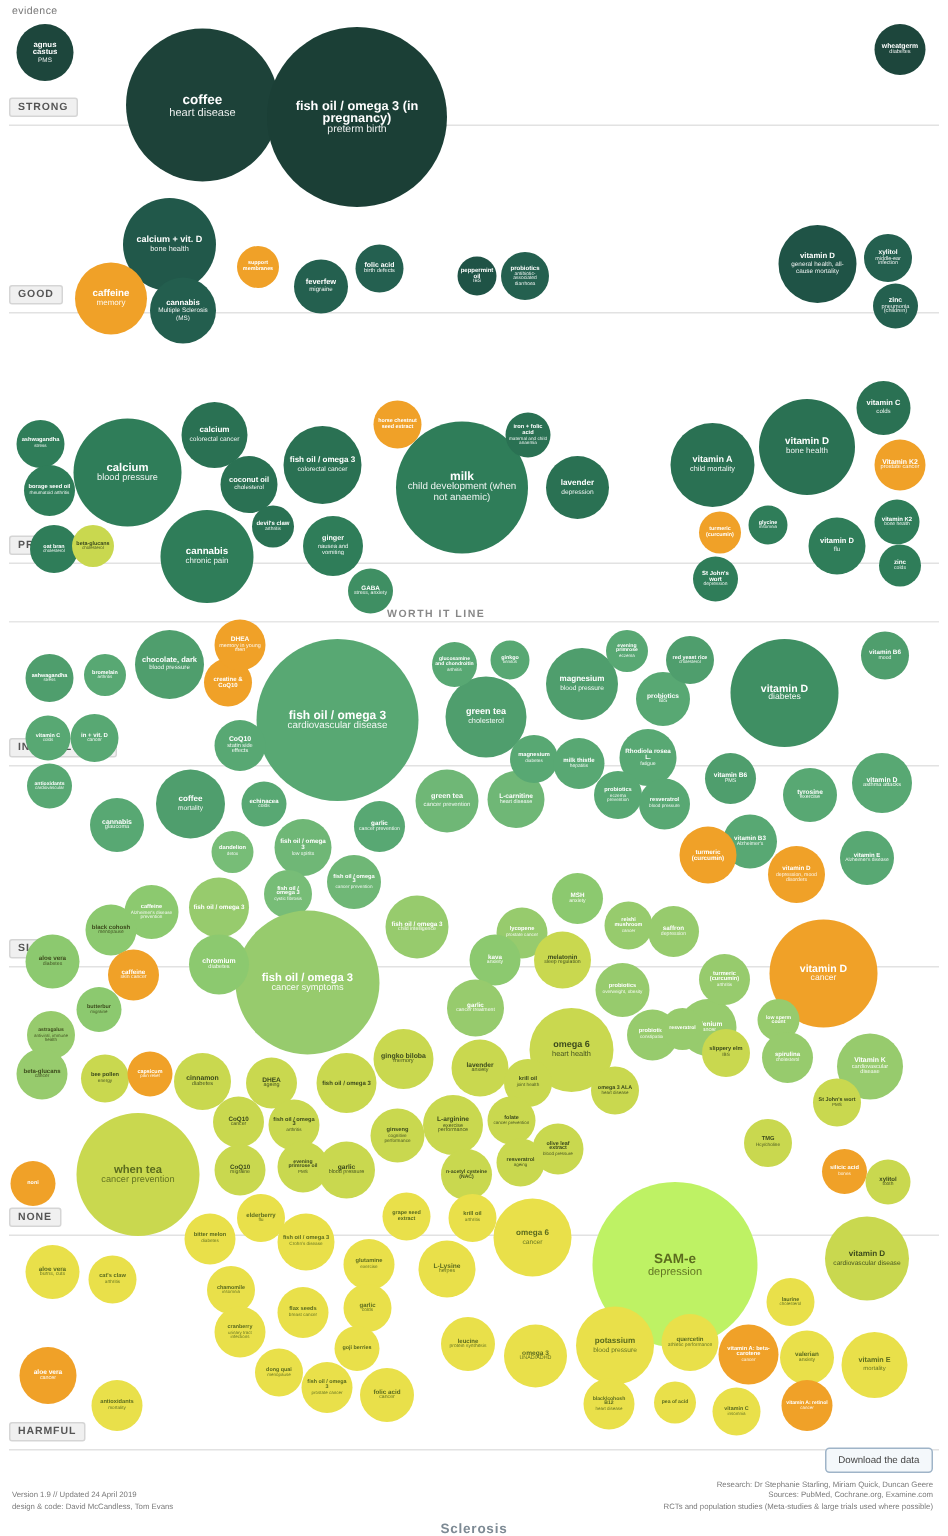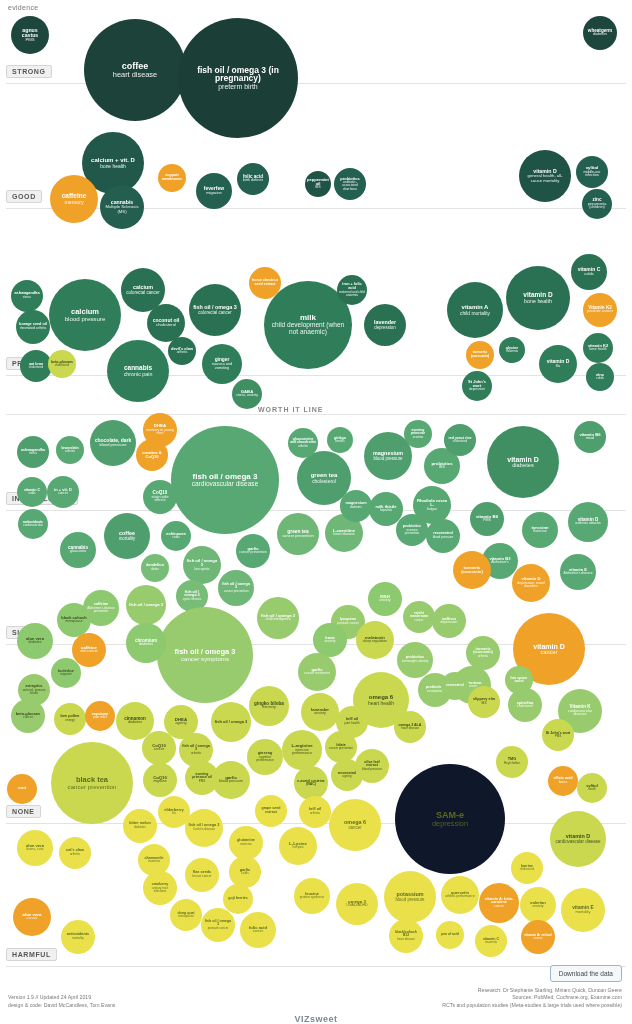--- a/index.html
+++ b/index.html
@@ -509,21 +509,21 @@
         <span class="ds" style="font-size: 3.116px;">Hcy/choline</span>
       </div>
       <div class="bub" style="left: 548px; top: 766px; width: 30px; height: 30px; background: rgb(240, 161, 40); color: rgb(255, 255, 255); font-size: 3.8px; padding: 2px;">
         <span class="nm">silicic acid</span>
         <span class="ds" style="font-size: 3.116px;">bones</span>
       </div>
       <div class="bub" style="left: 577px; top: 773px; width: 30px; height: 30px; background: rgb(201, 216, 79); color: rgb(60, 74, 28); font-size: 4px; padding: 2px;">
         <span class="nm">xylitol</span>
         <span class="ds" style="font-size: 3.28px;">tooth</span>
       </div>
-      <div class="bub" style="left: 395px; top: 764px; width: 110px; height: 110px; background: #0f172a; color: rgb(91, 107, 30); font-size: 9px; padding: 9px;">
+      <div class="bub" style="left: 395px; top: 788px; width: 110px; height: 110px; background: #bef264; color: rgb(91, 107, 30); font-size: 9px; padding: 9px;">
         <span class="nm">SAM-e</span>
         <span class="ds" style="font-size: 7.38px;">depression</span>
       </div>
       <div class="bub" style="left: 550px; top: 811px; width: 56px; height: 56px; background: rgb(201, 216, 79); color: rgb(60, 74, 28); font-size: 5.4px; padding: 4px;">
         <span class="nm">vitamin D</span>
         <span class="ds" style="font-size: 4.428px;">cardiovascular disease</span>
       </div>
       <div class="bub" style="left: 249px; top: 686px; width: 40px; height: 40px; background: rgb(201, 216, 79); color: rgb(60, 74, 28); font-size: 4.6px; padding: 3px;">
         <span class="nm">gingko biloba</span>
         <span class="ds" style="font-size: 3.772px;">memory</span>
@@ -580,21 +580,21 @@
       </div>
       <div class="bub" style="left: 394px; top: 711px; width: 32px; height: 32px; background: rgb(201, 216, 79); color: rgb(60, 74, 28); font-size: 3.6px; padding: 3px;">
         <span class="nm">omega 3 ALA</span>
         <span class="ds" style="font-size: 3px;">heart disease</span>
       </div>
       <div class="bub" style="left: 212px; top: 761px; width: 38px; height: 38px; background: rgb(201, 216, 79); color: rgb(60, 74, 28); font-size: 4.4px; padding: 3px;">
         <span class="nm">garlic</span>
         <span class="ds" style="font-size: 3.608px;">blood pressure</span>
       </div>
       <div class="bub" style="left: 51px; top: 742px; width: 82px; height: 82px; background: rgb(201, 216, 79); color: rgb(91, 107, 30); font-size: 7.5px; padding: 7px;">
-        <span class="nm">black tea</span>
+        <span class="nm">when tea</span>
         <span class="ds" style="font-size: 6.15px;">cancer prevention</span>
       </div>
       <div class="bub" style="left: 158px; top: 796px; width: 32px; height: 32px; background: rgb(233, 224, 74); color: rgb(91, 107, 30); font-size: 4px; padding: 3px;">
         <span class="nm">elderberry</span>
         <span class="ds" style="font-size: 3.28px;">flu</span>
       </div>
       <div class="bub" style="left: 123px; top: 809px; width: 34px; height: 34px; background: rgb(233, 224, 74); color: rgb(91, 107, 30); font-size: 3.8px; padding: 3px;">
         <span class="nm">bitter melon</span>
         <span class="ds" style="font-size: 3.116px;">diabetes</span>
       </div>
@@ -724,14 +724,14 @@
 
   <div class="footer-left">
       <div>Version 1.9 // Updated 24 April 2019</div>
       <div>design &amp; code: David McCandless, Tom Evans</div>
     </div>
   <div class="footer-right">
       <div>Research: Dr Stephanie Starling, Miriam Quick, Duncan Geere</div>
       <div>Sources: PubMed, Cochrane.org, Examine.com</div>
       <div>RCTs and population studies (Meta-studies &amp; large trials used where possible)</div>
     </div>
-  <div class="brand">VIZsweet</div>
+  <div class="brand">Sclerosis</div>
 </div>
 
 </body></html>

